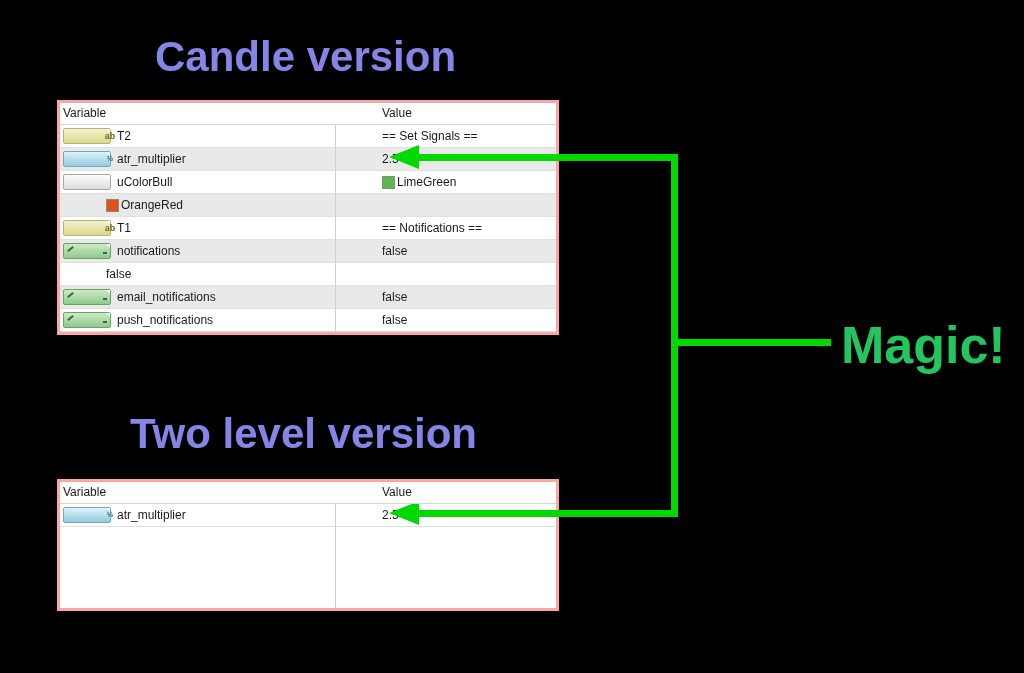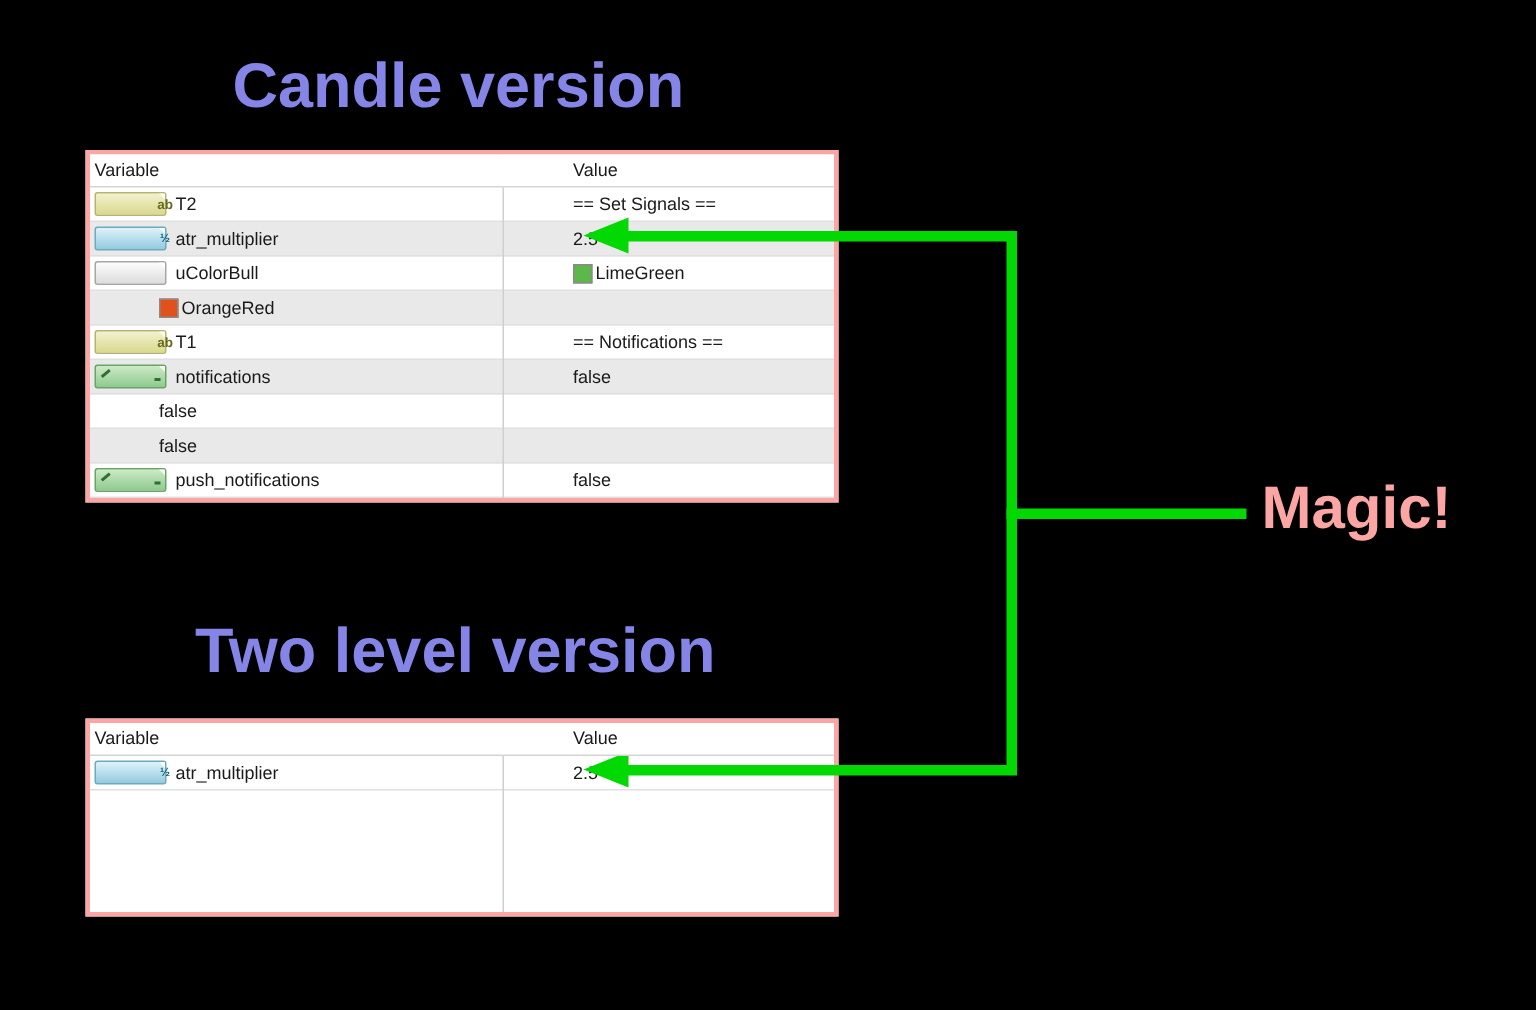--- a/index.html
+++ b/index.html
@@ -67,21 +67,21 @@
   .line-bottom{left:414px;top:510px;width:264px;height:7px;}
   .arrowhead{
     position:absolute;width:0;height:0;
     border-top:12px solid transparent;border-bottom:12px solid transparent;
     border-right:30px solid #02d802;
   }
   .arrow-top{left:389px;top:145px;}
   .arrow-bottom{left:389px;top:501px;}
   .magic{
     position:absolute;left:841px;top:319px;margin:0;
-    font-size:40px;font-weight:bold;color:#fca5a5;white-space:nowrap;line-height:1;
+    font-size:52px;font-weight:bold;color:#22c55e;white-space:nowrap;line-height:1;
   }
 </style>
 </head>
 <body>
 
 <div class="canvas">
 
   <h1 class="title title-candle">Candle version</h1>
 
   <div class="panel panel-candle">
@@ -146,20 +146,27 @@
         <div class="cell val">
           <span>false</span>
         </div>
       </div>
       <div class="row">
         <div class="cell val">
           <span>false</span>
         </div>
       </div>
       <div class="row alt">
+        <div class="cell var">
+          <span class="icon icon-bool">
+            <i class="sl"></i>
+            <i class="dash"></i>
+          </span>
+          <span class="var-label">email_notifications</span>
+        </div>
         <div class="cell val">
           <span>false</span>
         </div>
       </div>
       <div class="row">
         <div class="cell var">
           <span class="icon icon-bool">
             <i class="sl"></i>
             <i class="dash"></i>
           </span>

